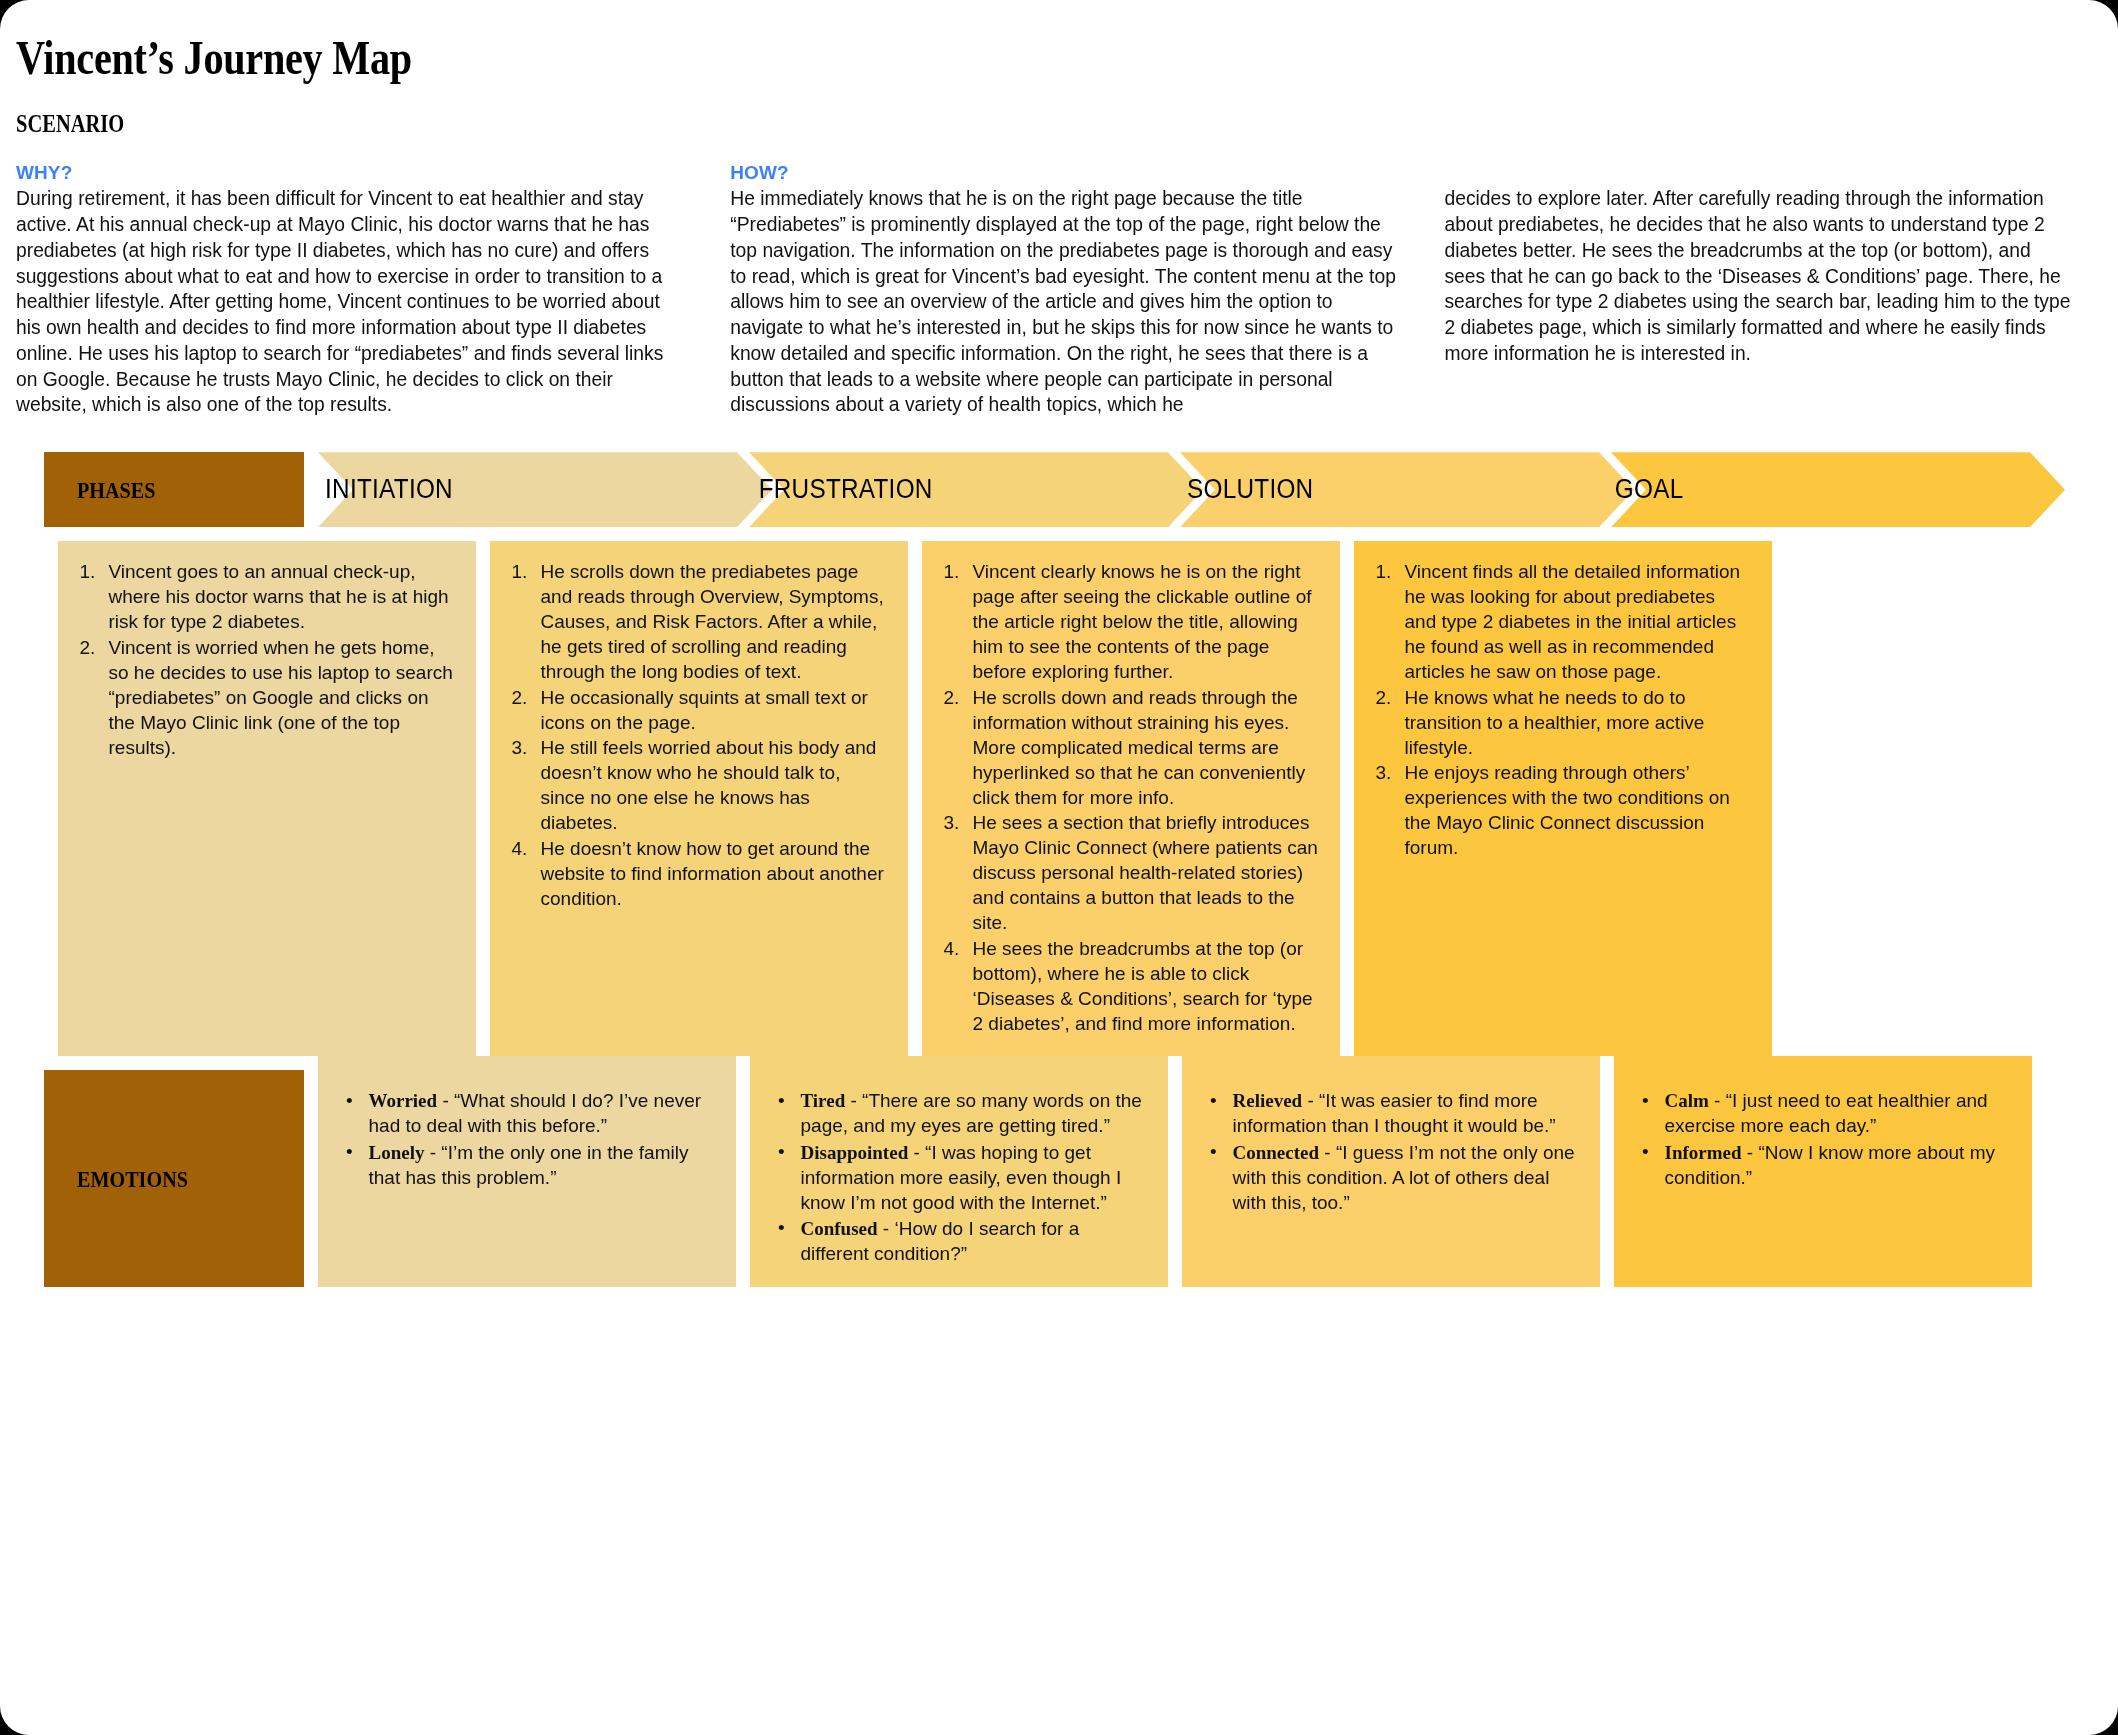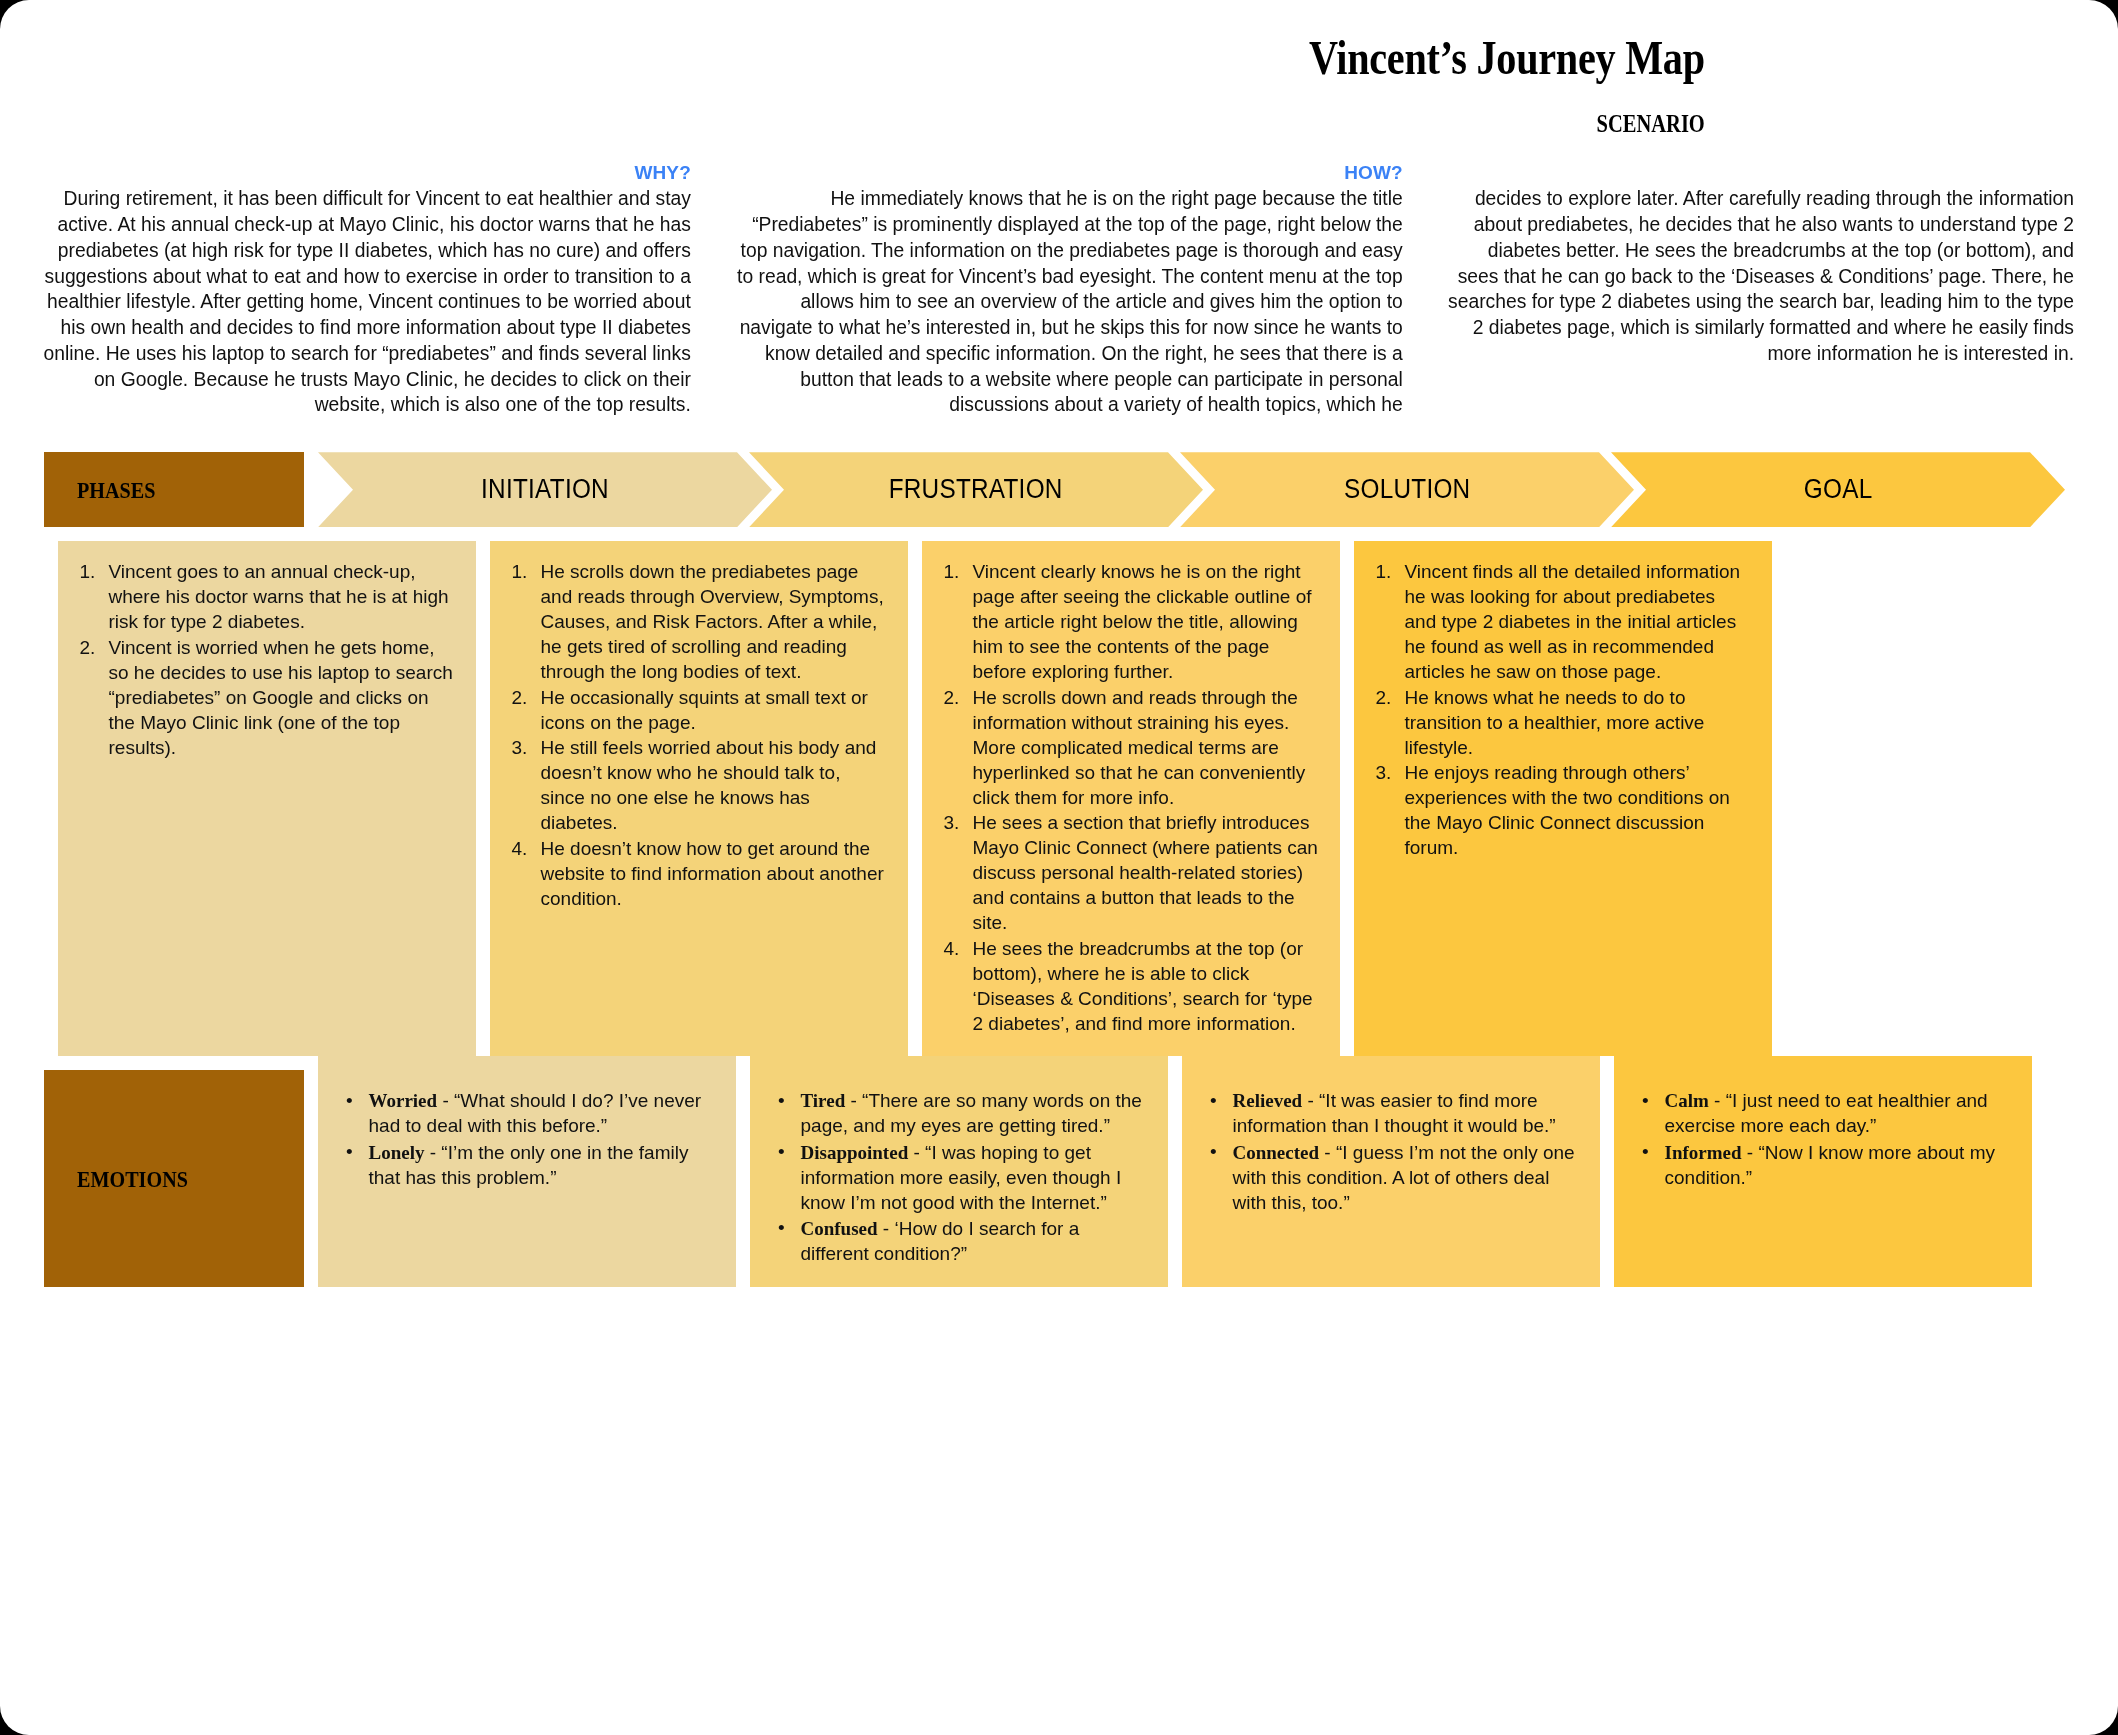--- a/index.html
+++ b/index.html
@@ -13,21 +13,21 @@
 
   #page {
     position: absolute;
     inset: 0;
     background: #ffffff;
     border-radius: 29px;
     overflow: hidden;
   }
 
   
-  .header { padding: 33px 44px 0 23px; text-align: right; }
+  .header { padding: 33px 44px 0 16px; }
 
   .map-title {
     font-family: "Liberation Serif", serif;
     font-weight: 700;
     font-size: 49px;
     line-height: 1.02;
     letter-spacing: -0.3px;
     color: #000;
     transform: scaleX(0.82);
     transform-origin: left center;
@@ -99,21 +99,21 @@
   .phases-track {
     flex: 1;
     display: flex;
     position: relative;
   }
   .chev {
     position: relative;
     height: 75px;
     display: flex;
     align-items: center;
-    justify-content: center;
+    justify-content: flex-start;
     margin-right: -23px;
   }
   .chev:last-child { margin-right: 0; }
   .chev-shape {
     position: absolute;
     inset: 0;
     clip-path: polygon(0 0, calc(100% - 35px) 0, 100% 50%, calc(100% - 35px) 100%, 0 100%, 35px 50%);
   }
   .chev.first .chev-shape {
     clip-path: polygon(0 0, calc(100% - 35px) 0, 100% 50%, calc(100% - 35px) 100%, 0 100%, 35px 50%);

